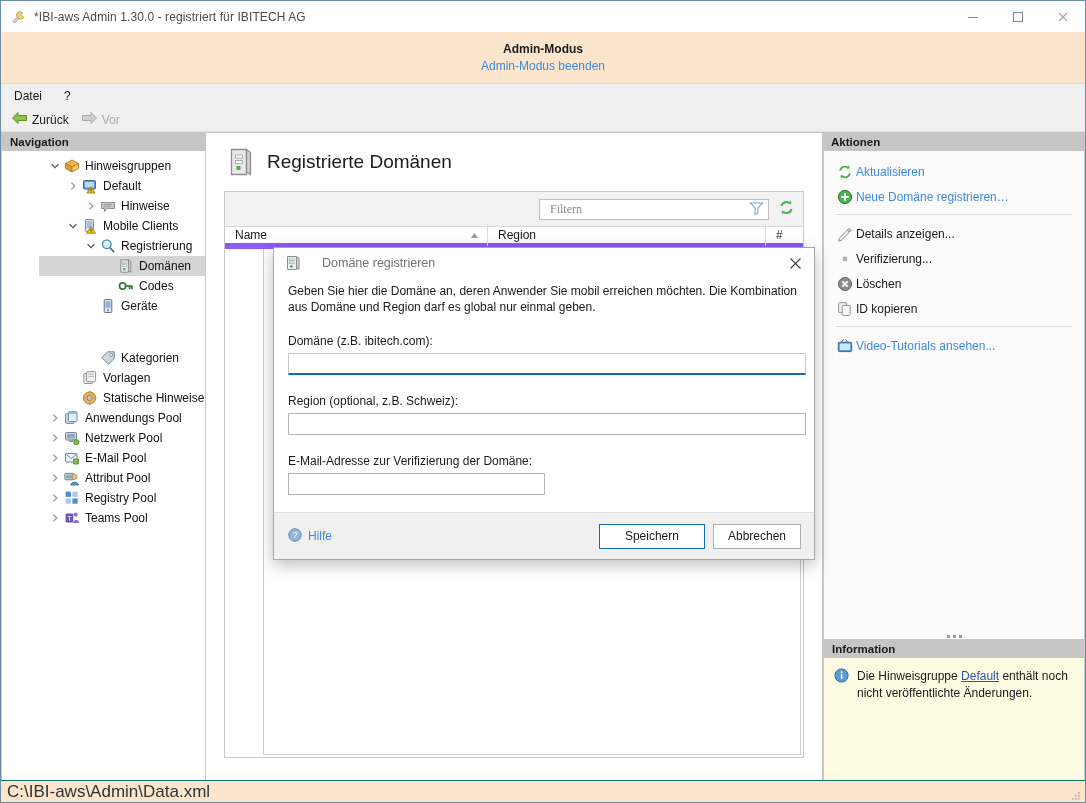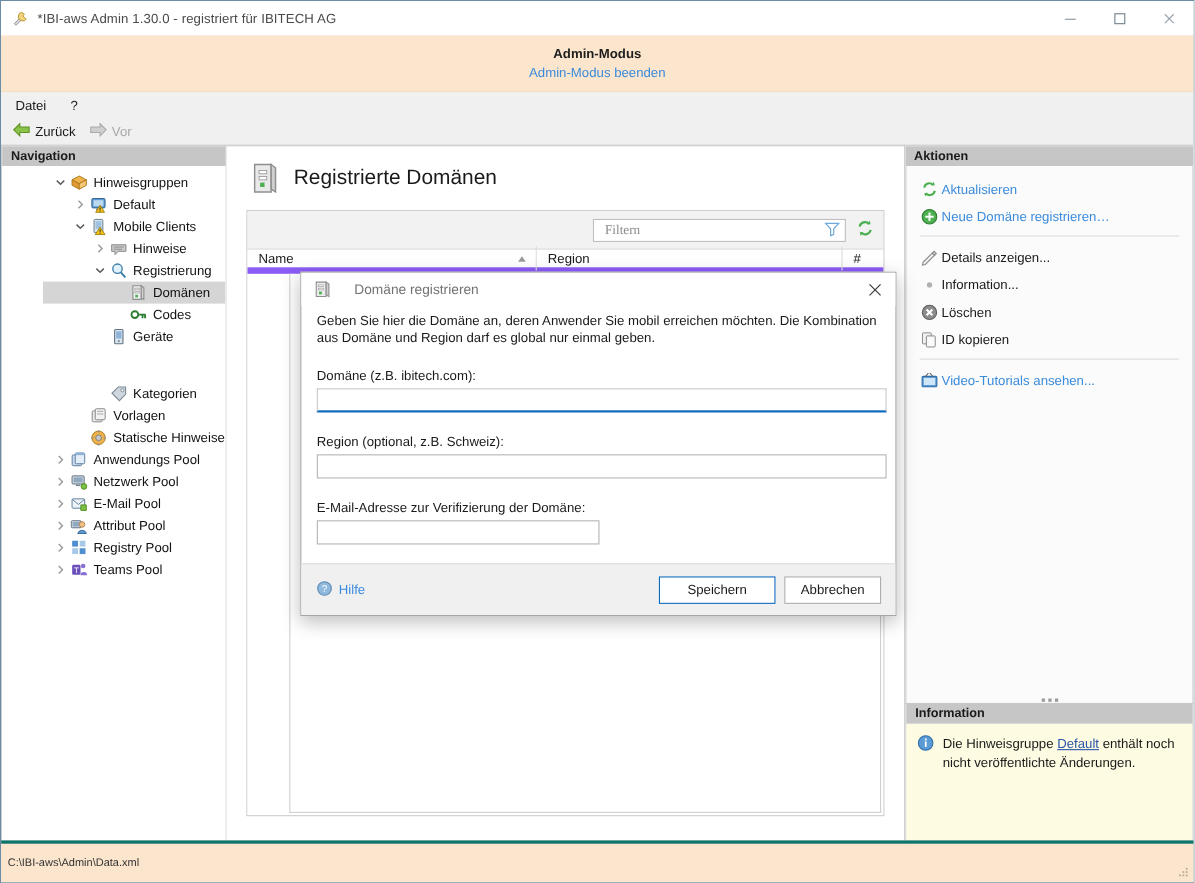--- a/index.html
+++ b/index.html
@@ -209,26 +209,26 @@
   .info-body {
     flex:1; background:#fdfbe2;
     padding:10px 12px 0 10px;
     display:flex; gap:8px; align-items:flex-start;
   }
   .info-text { font-size:12px; color:#1a1a1a; line-height:17px; }
   .info-text a { color:#2a55a8; text-decoration:underline; }
 
   
   .statusbar {
-    height:38px; min-height:22px;
+    height:22px; min-height:22px;
     background:#fbe5cd;
     display:flex; align-items:center;
     padding-left:6px;
-    font-size:10px; color:#333;
-    border-top:3px solid #0f766e;
+    font-size:17px; color:#333;
+    border-top:1px solid #0f766e;
     position:relative;
   }
   .grip {
     position:absolute; right:4px; bottom:3px;
     width:12px; height:12px;
   }
 
   
   .modal {
     position:absolute;
@@ -376,51 +376,51 @@
                 <rect x="1.5" y="2.5" width="12" height="8.5" rx="1" fill="#5b9bd5" stroke="#35648f" stroke-width=".9"></rect>
                 <rect x="3" y="4" width="9" height="5.5" fill="#bcd9f2"></rect>
                 <rect x="5.5" y="11.5" width="5" height="1.8" fill="#7a7a7a"></rect>
                 <path d="M9 8.5 L13 15 L5 15 Z" fill="#f5c518" stroke="#9a7a08" stroke-width=".8"></path>
                 <rect x="8.5" y="10.5" width="1" height="2.4" fill="#3a3a3a"></rect>
                 <rect x="8.5" y="13.4" width="1" height="1" fill="#3a3a3a"></rect>
               </svg>
             </span>
             <span>Default</span>
           </div>
+          <div class="tnode" style="padding-left: 44px;">
+            <span class="twist">
+              <svg width="10" height="10" viewBox="0 0 10 10">
+                <path d="M3.4 1.6 L6.8 5 L3.4 8.4" fill="none" stroke="#9a9a9a" stroke-width="1.3"></path>
+              </svg>
+            </span>
+            <span class="ticon">
+              <svg width="16" height="16" viewBox="0 0 16 16">
+                <path d="M1.5 4.5 h13 v6 h-7 l-3 3 v-3 h-3 z" fill="#c9c9c9" stroke="#8a8a8a" stroke-width=".9"></path>
+                <line x1="3.5" y1="6.6" x2="12.5" y2="6.6" stroke="#8a8a8a" stroke-width=".8"></line>
+                <line x1="3.5" y1="8.6" x2="11" y2="8.6" stroke="#8a8a8a" stroke-width=".8"></line>
+              </svg>
+            </span>
+            <span>Hinweise</span>
+          </div>
           <div class="tnode" style="padding-left: 26px;">
             <span class="twist">
               <svg width="10" height="10" viewBox="0 0 10 10">
                 <path d="M1.6 3.2 L5 6.6 L8.4 3.2" fill="none" stroke="#5a5a5a" stroke-width="1.3"></path>
               </svg>
             </span>
             <span class="ticon">
               <svg width="16" height="16" viewBox="0 0 16 16">
                 <rect x="3.5" y="1.5" width="8" height="12" rx="1" fill="#dde6ef" stroke="#6a7d8f" stroke-width=".9"></rect>
                 <rect x="4.8" y="3" width="5.4" height="7" fill="#9fc2e3"></rect>
                 <path d="M9 8.5 L13.5 15.3 L4.5 15.3 Z" fill="#f5c518" stroke="#9a7a08" stroke-width=".8"></path>
                 <rect x="8.5" y="10.6" width="1" height="2.4" fill="#3a3a3a"></rect>
                 <rect x="8.5" y="13.5" width="1" height="1" fill="#3a3a3a"></rect>
               </svg>
             </span>
             <span>Mobile Clients</span>
-          </div>
-          <div class="tnode" style="padding-left: 44px;">
-            <span class="twist">
-              <svg width="10" height="10" viewBox="0 0 10 10">
-                <path d="M3.4 1.6 L6.8 5 L3.4 8.4" fill="none" stroke="#9a9a9a" stroke-width="1.3"></path>
-              </svg>
-            </span>
-            <span class="ticon">
-              <svg width="16" height="16" viewBox="0 0 16 16">
-                <path d="M1.5 4.5 h13 v6 h-7 l-3 3 v-3 h-3 z" fill="#c9c9c9" stroke="#8a8a8a" stroke-width=".9"></path>
-                <line x1="3.5" y1="6.6" x2="12.5" y2="6.6" stroke="#8a8a8a" stroke-width=".8"></line>
-                <line x1="3.5" y1="8.6" x2="11" y2="8.6" stroke="#8a8a8a" stroke-width=".8"></line>
-              </svg>
-            </span>
-            <span>Hinweise</span>
           </div>
           <div class="tnode" style="padding-left: 44px;">
             <span class="twist">
               <svg width="10" height="10" viewBox="0 0 10 10">
                 <path d="M1.6 3.2 L5 6.6 L8.4 3.2" fill="none" stroke="#5a5a5a" stroke-width="1.3"></path>
               </svg>
             </span>
             <span class="ticon">
               <svg width="16" height="16" viewBox="0 0 16 16">
                 <circle cx="6.8" cy="6.3" r="4.3" fill="#dff1fb" stroke="#3d7ea6" stroke-width="1.2"></circle>
@@ -689,21 +689,21 @@
                 </svg>
               </span>
               <span class="a-lbl">Details anzeigen...</span>
             </div>
             <div class="act-item">
               <span class="a-icon">
                 <svg width="16" height="16" viewBox="0 0 16 16">
                   <circle cx="8" cy="8" r="2.4" fill="#b0b0b0"></circle>
                 </svg>
               </span>
-              <span class="a-lbl">Information...</span>
+              <span class="a-lbl">Verifizierung...</span>
             </div>
             <div class="act-item">
               <span class="a-icon">
                 <svg width="16" height="16" viewBox="0 0 16 16">
                   <circle cx="8" cy="8" r="6.5" fill="#8c8c8c" stroke="#5e5e5e" stroke-width="1"></circle>
                   <path d="M5.4 5.4 L10.6 10.6 M10.6 5.4 L5.4 10.6" stroke="#ffffff" stroke-width="1.9"></path>
                 </svg>
               </span>
               <span class="a-lbl">Löschen</span>
             </div>

